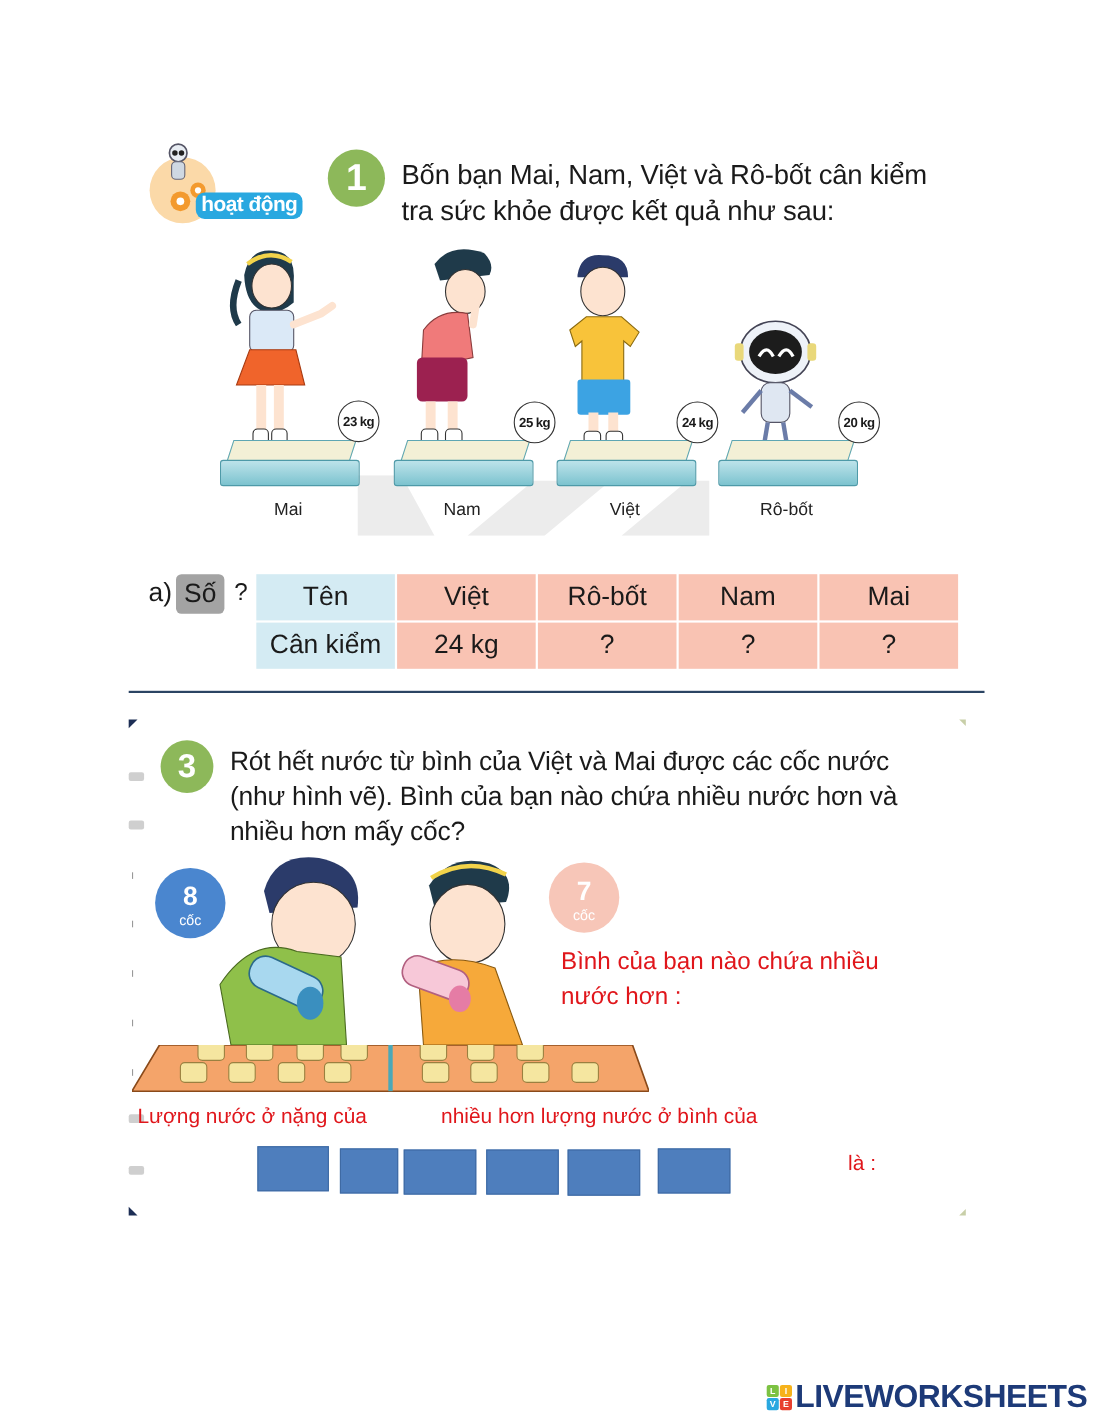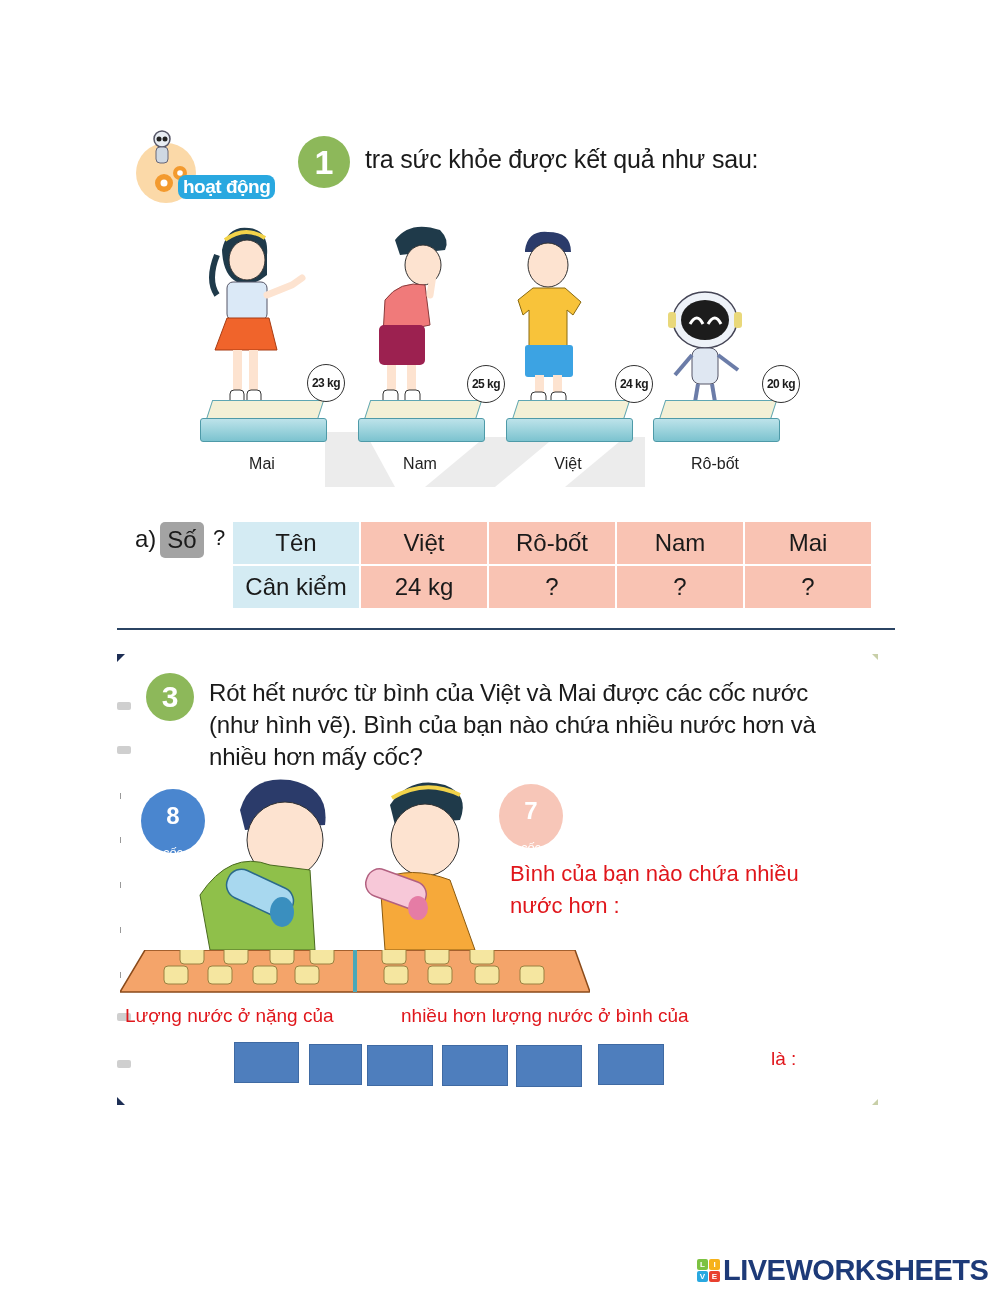--- a/index.html
+++ b/index.html
@@ -20,21 +20,21 @@
   td.cell { background:#f9c3b3; width:126px; }
   .so-label { position:absolute; left:135px; top:525px; font-size:24px; }
   .so-box { position:absolute; left:160px; top:522px; width:44px; height:36px; background:#a3a3a3; border-radius:5px; font-size:24px; display:flex; align-items:center; justify-content:center; }
   .so-q { position:absolute; left:213px; top:525px; font-size:22px; }
   .divider { position:absolute; left:117px; top:628px; width:778px; height:2px; background:#2b4463; }
   .corner { position:absolute; width:0; height:0; }
   .side-mark { position:absolute; left:117px; width:14px; height:8px; background:#cfcfcf; border-radius:2px; }
   .side-tick { position:absolute; left:120px; width:1px; height:6px; background:#999; }
   .cup-circle { position:absolute; border-radius:50%; color:#fff; text-align:center; font-family:"Liberation Sans", sans-serif; }
   .cup-circle .n { font-size:24px; font-weight:bold; display:block; line-height:28px; margin-top:13px; }
-  .cup-circle .u { font-size:13px; display:block; line-height:14px;margin-top:16px; }
+  .cup-circle .u { font-size:13px; display:block; line-height:14px; }
   .red-text { position:absolute; color:#e0161b; font-size:22px; line-height:32px; }
   .red-small { position:absolute; color:#e0161b; font-size:19px; line-height:24px; }
   .ans-box { position:absolute; background:#4e7ebd; border:1px solid #3f6aa3; cursor:pointer; }
   .table-top { position:absolute; left:120px; top:950px; width:470px; height:44px; }
   .lw-logo { position:absolute; left:697px; top:1254px; display:flex; align-items:center; }
   .lw-blocks { display:grid; grid-template-columns:11px 11px; grid-template-rows:11px 11px; gap:1px; margin-right:3px; }
   .lw-blocks span { font-size:8px; color:#fff; font-weight:bold; display:flex; align-items:center; justify-content:center; border-radius:2px; }
   .lw-text { font-size:29px; font-weight:bold; color:#1d3a78; letter-spacing:-0.5px; font-family:"Liberation Sans", sans-serif; }
 </style>
 </head>
@@ -57,20 +57,21 @@
       </g>
   </svg>
   <div style="position:absolute;left:44px;top:50px;font-size:19px;font-weight:bold;color:#fff;background:#29a8e0;border-radius:8px;padding:0 5px;line-height:24px;letter-spacing:-0.5px;">hoạt động</div>
 </div>
 
 <div class="num-badge" style="left:298px;top:136px;width:52px;height:52px;font-size:34px;">
   <span>1</span>
 </div>
 
 <div class="q-text" style="left:365px;top:143px;">
+  <div>Bốn bạn Mai, Nam, Việt và Rô-bốt cân kiểm</div>
   <div>tra sức khỏe được kết quả như sau:</div>
 </div>
 
 <svg class="watermark" viewBox="0 0 320 55">
   <polygon points="0,55 0,0 40,0 70,55" fill="#ececec"></polygon>
   <polygon points="100,55 160,5 230,5 170,55" fill="#ececec"></polygon>
   <polygon points="240,55 300,5 320,5 320,55" fill="#ececec"></polygon>
 </svg>
 
 <div class="figure" style="left:197px;top:220px;width:140px;height:250px;">

